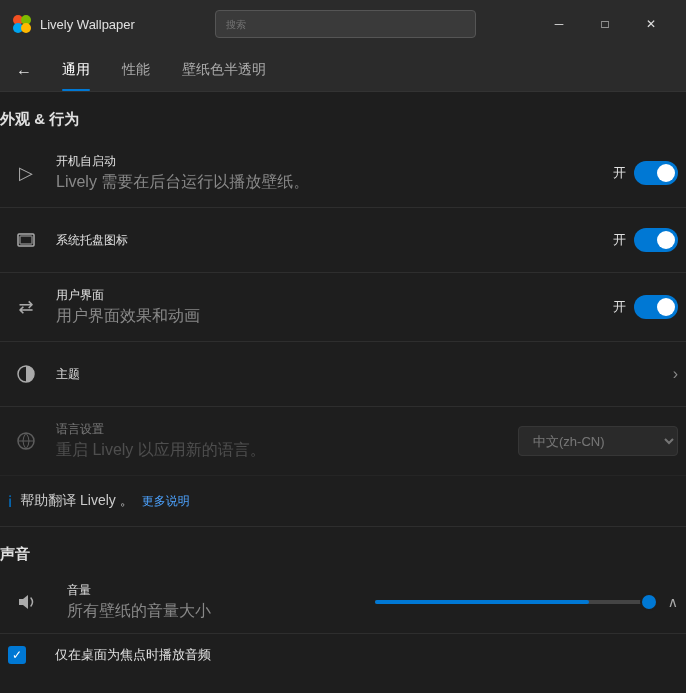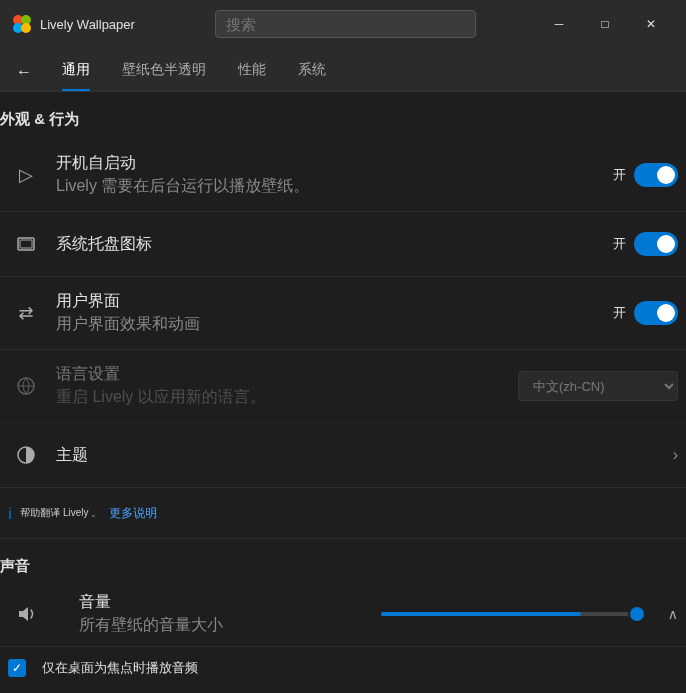--- a/index.html
+++ b/index.html
@@ -40,21 +40,21 @@
       height: 28px;
       display: flex;
       align-items: center;
       padding: 0 10px;
     }
     .search-box input {
       background: transparent;
       border: none;
       outline: none;
       color: #22c55e;
-      font-size: 15px;
+      font-size: 10px;
       width: 100%;
     }
     .title-bar-controls {
       display: flex;
       gap: 0;
     }
     .title-btn {
       width: 46px;
       height: 32px;
       background: transparent;
@@ -138,21 +138,21 @@
       justify-content: center;
       color: #aaa;
       font-size: 18px;
       flex-shrink: 0;
     }
     .setting-text {
       flex: 1;
       margin-left: 12px;
     }
     .setting-title {
-      font-size: 16px;
+      font-size: 12px;
       color: #e0e0e0;
       font-weight: 500;
     }
     .setting-desc {
       font-size: 16px;
       color: #888;
       margin-top: 2px;
     }
     .setting-control {
       display: flex;
@@ -211,21 +211,21 @@
       padding: 14px 8px;
       gap: 8px;
       border-bottom: 1px solid #2e2e2e;
     }
     .info-icon {
       color: #0078d4;
       font-size: 16px;
     }
     .info-text {
       color: #ccc;
-      font-size: 10px;
+      font-size: 14px;
     }
     .info-link {
       color: #4da3ff;
       cursor: pointer;
       text-decoration: none;
       font-size: 12px;
     }
 
     
     .sub-section-header {
@@ -233,21 +233,21 @@
       font-weight: 600;
       color: #e0e0e0;
       padding: 18px 0 6px 0;
     }
 
     .slider-row {
       display: flex;
       align-items: center;
       padding: 10px 8px;
       border-bottom: 1px solid #2e2e2e;
-      gap: 23px;
+      gap: 11px;
       min-height: 64px;
     }
     .slider-container {
       flex: 1;
       display: flex;
       align-items: center;
     }
     .slider-track {
       flex: 1;
       height: 4px;
@@ -276,21 +276,21 @@
       color: #aaa;
       font-size: 14px;
       cursor: pointer;
     }
 
     
     .checkbox-row {
       display: flex;
       align-items: center;
       padding: 12px 8px;
-      gap: 16px;
+      gap: 29px;
     }
     .checkbox-custom {
       width: 18px;
       height: 18px;
       background: #0078d4;
       border-radius: 3px;
       display: flex;
       align-items: center;
       justify-content: center;
       flex-shrink: 0;
@@ -326,23 +326,22 @@
   <div class="title-bar-controls">
     <button class="title-btn">─</button>
     <button class="title-btn">□</button>
     <button class="title-btn close">✕</button>
   </div>
 </div>
 
 <div class="nav-tabs">
   <span class="nav-back">←</span>
   <div class="tab active"><span>通用</span></div>
+  <div class="tab"><span>性能</span></div>
   <div class="tab"><span>壁纸色半透明</span></div>
-  <div class="tab"><span>性能</span></div>
-  <div class="tab"><span>系统</span></div>
 </div>
 
 <div class="content">
 
   <div class="section-header">外观 &amp; 行为</div>
 
   <div class="setting-row">
     <div class="setting-icon">▷</div>
     <div class="setting-text">
       <div class="setting-title">开机自启动</div>
@@ -372,20 +371,35 @@
 
   <div class="setting-row">
     <div class="setting-icon">⇄</div>
     <div class="setting-text">
       <div class="setting-title">用户界面</div>
       <div class="setting-desc">用户界面效果和动画</div>
     </div>
     <div class="setting-control">
       <span class="label-on">开</span>
       <div class="toggle"></div>
+    </div>
+  </div>
+
+  <div class="setting-row" style="cursor:pointer;">
+    <div class="setting-icon">
+      <svg width="22" height="22" viewBox="0 0 22 22" fill="none">
+        <circle cx="11" cy="11" r="8" stroke="#aaa" stroke-width="1.5" fill="none"></circle>
+        <path d="M11 3 A8 8 0 0 1 11 19 Z" fill="#aaa"></path>
+      </svg>
+    </div>
+    <div class="setting-text">
+      <div class="setting-title">主题</div>
+    </div>
+    <div class="setting-control">
+      <span class="chevron">›</span>
     </div>
   </div>
 
   <div class="setting-row disabled">
     <div class="setting-icon">
       <svg width="22" height="22" viewBox="0 0 22 22" fill="none">
         <circle cx="11" cy="11" r="8" stroke="#aaa" stroke-width="1.5" fill="none"></circle>
         <path d="M11 3 Q14 7 14 11 Q14 15 11 19 Q8 15 8 11 Q8 7 11 3Z" stroke="#aaa" stroke-width="1" fill="none"></path>
         <path d="M3 11 H19" stroke="#aaa" stroke-width="1"></path>
       </svg>
@@ -394,35 +408,20 @@
       <div class="setting-title">语言设置</div>
       <div class="setting-desc">重启 Lively 以应用新的语言。</div>
     </div>
     <div class="setting-control">
       <select class="lang-select">
         <option>中文(zh-CN)</option>
       </select>
     </div>
   </div>
 
-  <div class="setting-row" style="cursor:pointer;">
-    <div class="setting-icon">
-      <svg width="22" height="22" viewBox="0 0 22 22" fill="none">
-        <circle cx="11" cy="11" r="8" stroke="#aaa" stroke-width="1.5" fill="none"></circle>
-        <path d="M11 3 A8 8 0 0 1 11 19 Z" fill="#aaa"></path>
-      </svg>
-    </div>
-    <div class="setting-text">
-      <div class="setting-title">主题</div>
-    </div>
-    <div class="setting-control">
-      <span class="chevron">›</span>
-    </div>
-  </div>
-
   <div class="info-row">
     <span class="info-icon">ℹ</span>
     <span class="info-text">帮助翻译 Lively 。</span>
     <a class="info-link" href="#">更多说明</a>
   </div>
 
   <div class="sub-section-header">声音</div>
 
   <div class="slider-row">
     <div class="setting-icon">

